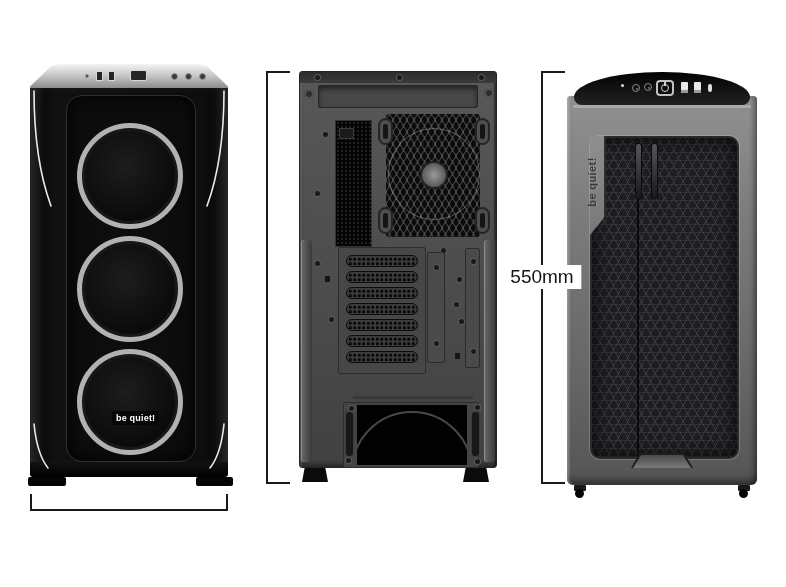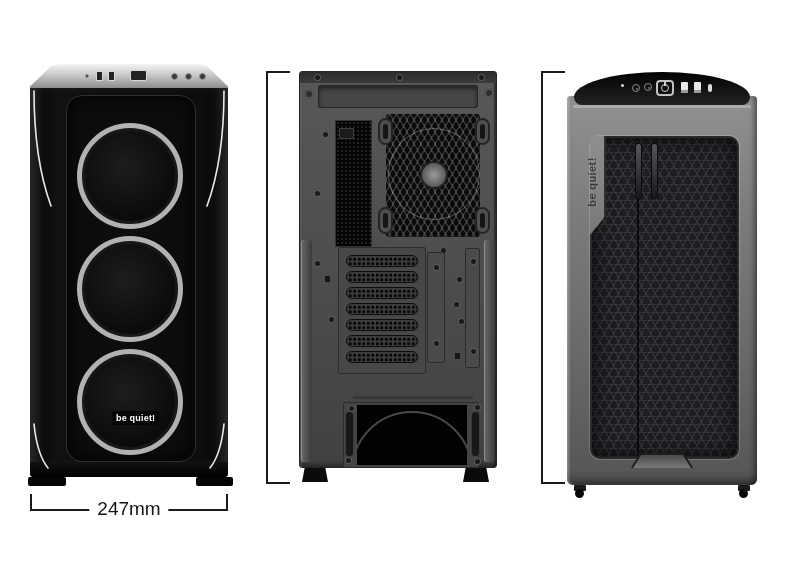--- a/index.html
+++ b/index.html
@@ -162,21 +162,20 @@
       <path d="M194 360 C 192 380 188 394 180 404" stroke="#eaeaea" stroke-width="1.6" fill="none" stroke-linecap="round"></path>
     </svg>
     <div class="fc-brand">be quiet!</div>
     <div class="fc-foot" style="left:-2px;width:38px"></div>
     <div class="fc-foot" style="left:166px;width:37px"></div>
   </div>
 
   <div class="dim-line" style="left:30px;top:494px;width:2px;height:17px"></div>
   <div class="dim-line" style="left:226px;top:494px;width:2px;height:17px"></div>
   <div class="dim-line" style="left:30px;top:509px;width:198px;height:2px"></div>
-  <div class="dim-label" style="left:129px;top:509px">247mm</div>
 
   <div class="dim-line" style="left:266px;top:71px;width:24px;height:2px"></div>
   <div class="dim-line" style="left:266px;top:482px;width:24px;height:2px"></div>
   <div class="dim-line" style="left:266px;top:71px;width:2px;height:413px"></div>
 
   <div id="case-rear">
     <div class="cr-body"></div>
     <div class="cr-topstrip"></div>
     <div class="screw" style="left:16px;top:4px"></div>
     <div class="screw" style="left:98px;top:4px"></div>
@@ -253,20 +252,21 @@
 
     <div class="rail" style="left:2px"></div>
     <div class="rail" style="left:185px"></div>
     <div class="cr-foot" style="left:3px"></div>
     <div class="cr-foot" style="left:164px"></div>
   </div>
 
   <div class="dim-line" style="left:541px;top:71px;width:24px;height:2px"></div>
   <div class="dim-line" style="left:541px;top:482px;width:24px;height:2px"></div>
   <div class="dim-line" style="left:541px;top:71px;width:2px;height:413px"></div>
+  <div class="dim-label" style="left:542px;top:277px">550mm</div>
 
   <div id="case-front2">
     <div class="f2-body"></div>
     <div class="f2-strip"></div>
     <div class="f2-cap"></div>
     <div class="io2 led" style="left:54px;top:12px"></div>
     <div class="io2 jack" style="left:65px;top:12px"></div>
     <div class="io2 jack" style="left:77px;top:11px"></div>
     <div class="io2 pwr" style="left:89px;top:8px">
         <div class="pwr-glyph"></div>

